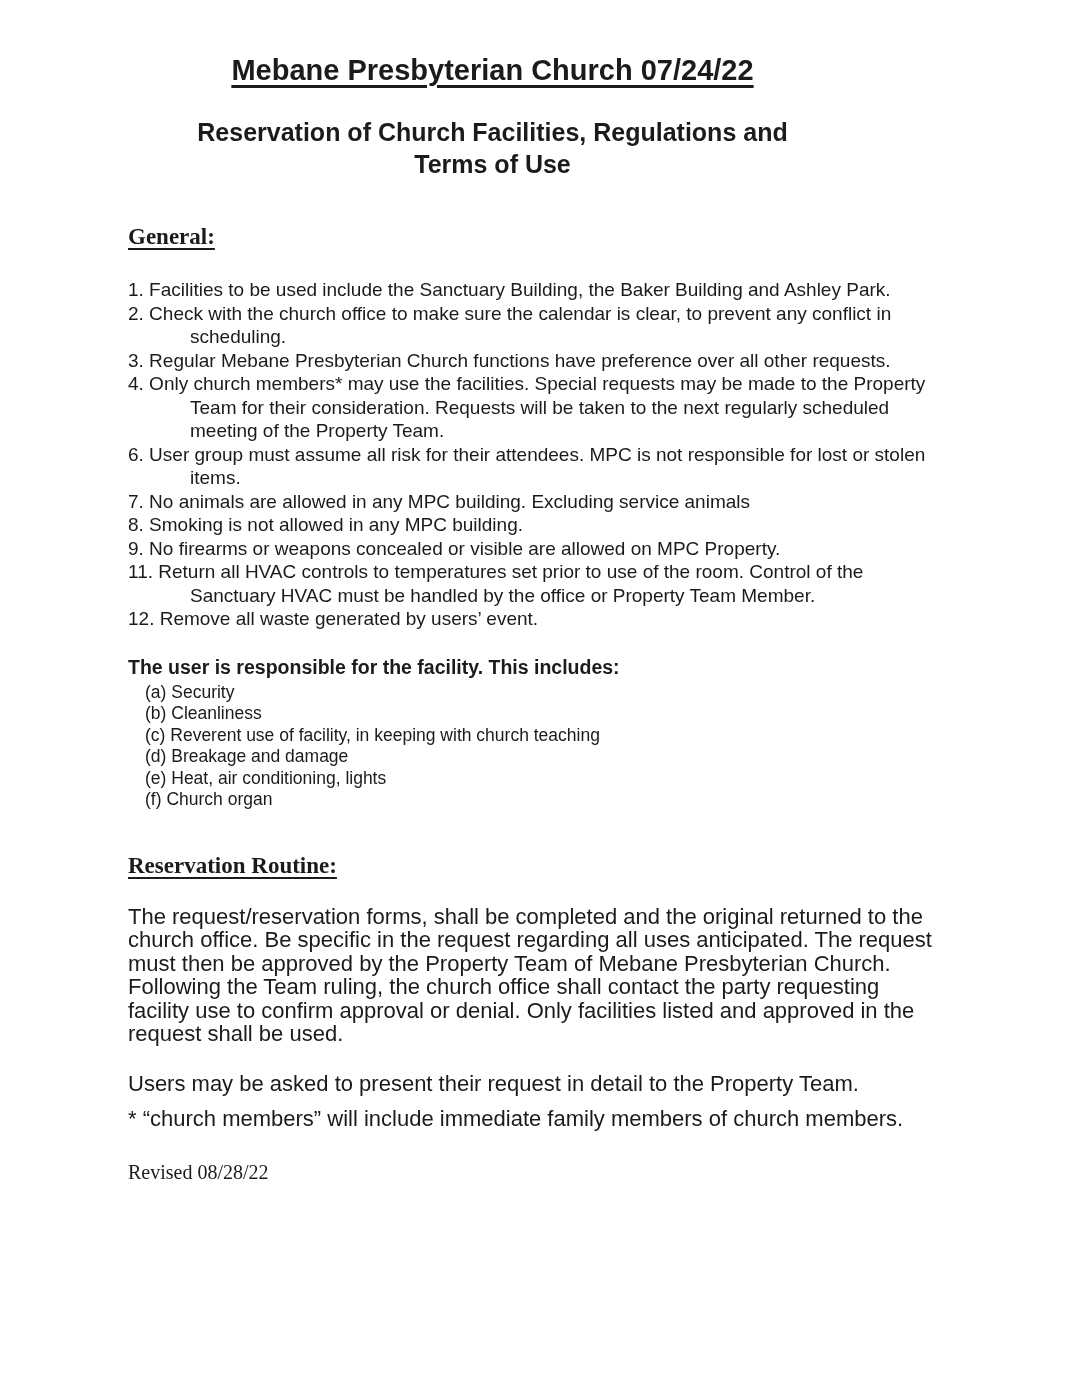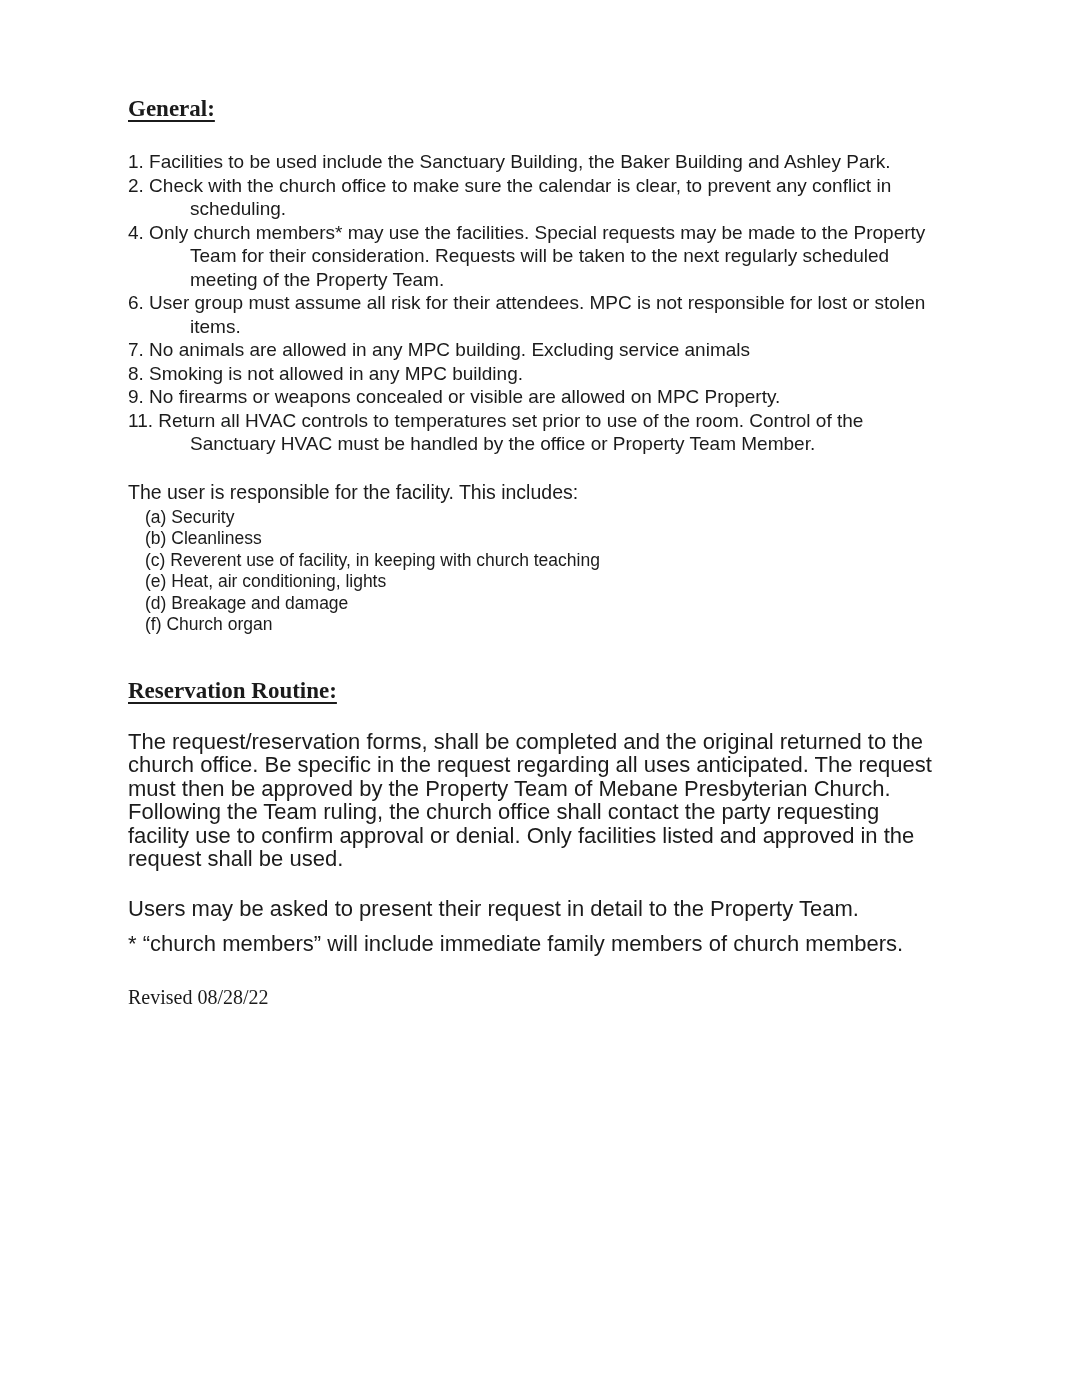--- a/index.html
+++ b/index.html
@@ -54,21 +54,21 @@
   .reg-item {
     padding-left: 62px;
     text-indent: -62px;
   }
   .resp-block {
     margin-top: 24px;
     width: 800px;
   }
   .resp-heading {
     font-size: 19.5px;
-    font-weight: normal;
+    font-weight: bold;
     line-height: 24px;
   }
   .resp-list {
     margin-top: 3px;
     margin-left: 17px;
     font-size: 17.5px;
     line-height: 21.5px;
   }
   .routine-heading {
     margin-top: 42px;
@@ -86,42 +86,51 @@
     margin-top: 30px;
     font-family: Liberation Serif, serif;
     font-size: 20px;
   }
 </style>
 </head>
 <body>
 
 <div class="page">
 
+  <div class="doc-header">
+    <div class="doc-title">Mebane Presbyterian Church 07/24/22</div>
+    <div class="doc-subtitle">
+      <div>Reservation of Church Facilities, Regulations and</div>
+      <div>Terms of Use</div>
+    </div>
+  </div>
 
   <div class="section-heading">General:</div>
 
   <div class="reg-list">
     <div class="reg-item">1. Facilities to be used include the Sanctuary Building, the Baker Building and Ashley Park.</div>
     <div class="reg-item">2. Check with the church office to make sure the calendar is clear, to prevent any conflict in scheduling.</div>
+    <div class="reg-item">3. Regular Mebane Presbyterian Church functions have preference over all other requests.</div>
     <div class="reg-item">4. Only church members* may use the facilities. Special requests may be made to the Property Team for their consideration. Requests will be taken to the next regularly scheduled meeting of the Property Team.</div>
     <div class="reg-item">6. User group must assume all risk for their attendees. MPC is not responsible for lost or stolen items.</div>
     <div class="reg-item">7. No animals are allowed in any MPC building. Excluding service animals</div>
     <div class="reg-item">8. Smoking is not allowed in any MPC building.</div>
     <div class="reg-item">9. No firearms or weapons concealed or visible are allowed on MPC Property.</div>
     <div class="reg-item">11. Return all HVAC controls to temperatures set prior to use of the room. Control of the Sanctuary HVAC must be handled by the office or Property Team Member.</div>
+    <div class="reg-item">12. Remove all waste generated by users’ event.</div>
   </div>
 
   <div class="resp-block">
     <div class="resp-heading">The user is responsible for the facility. This includes:</div>
     <div class="resp-list">
       <div>(a) Security</div>
       <div>(b) Cleanliness</div>
       <div>(c) Reverent use of facility, in keeping with church teaching</div>
+      <div>(d) Breakage and damage</div>
       <div>(e) Heat, air conditioning, lights</div>
-      <div>(d) Breakage and damage</div>
       <div>(f) Church organ</div>
     </div>
   </div>
 
   <div class="section-heading routine-heading">Reservation Routine:</div>
 
   <div class="routine-para">The request/reservation forms, shall be completed and the original returned to the church office. Be specific in the request regarding all uses anticipated. The request must then be approved by the Property Team of Mebane Presbyterian Church. Following the Team ruling, the church office shall contact the party requesting facility use to confirm approval or denial. Only facilities listed and approved in the request shall be used.</div>
   <div class="routine-para">Users may be asked to present their request in detail to the Property Team.</div>
   <div class="routine-para tight">* “church members” will include immediate family members of church members.</div>
 

